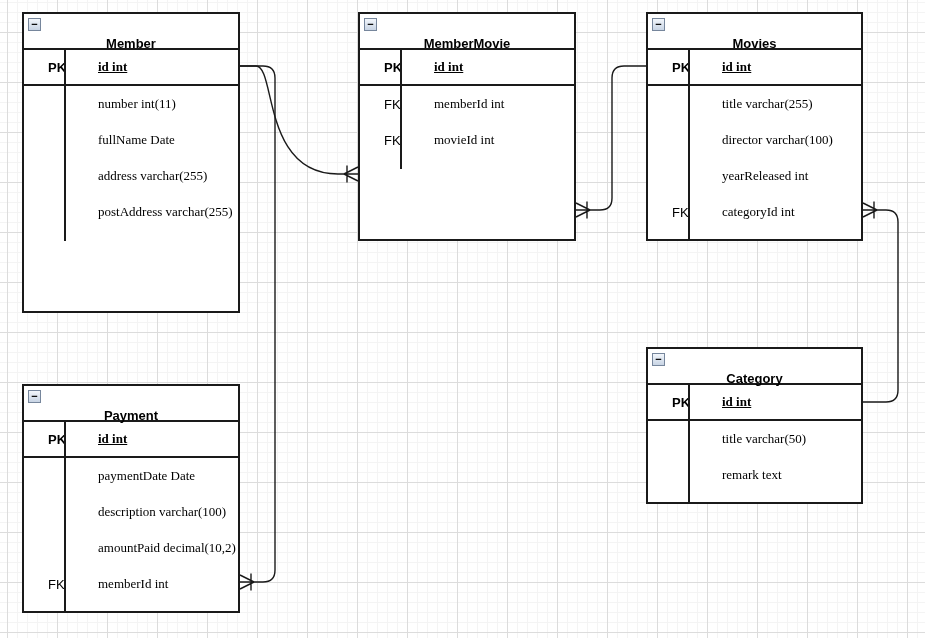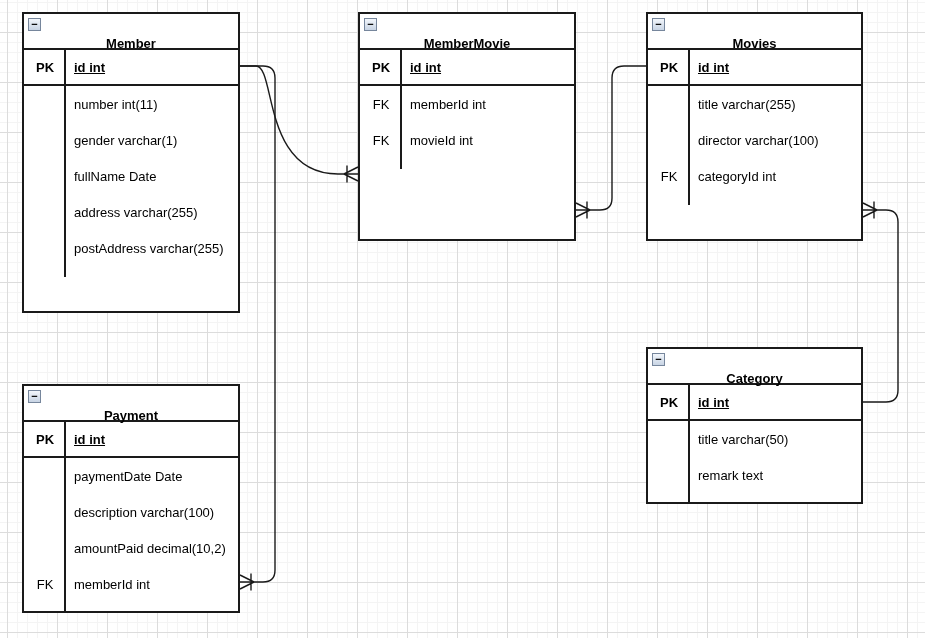--- a/index.html
+++ b/index.html
@@ -33,23 +33,23 @@
     font-size:11px;line-height:10px;text-align:center;color:#000;
     font-weight:bold;
   }
   .t-lower{position:relative;}
   .t-lower::before{
     content:"";position:absolute;left:40px;top:0;bottom:0;width:2px;
     background:#1a1a1a;
   }
   .t-row{display:flex;height:36px;align-items:center;font-size:13px;}
   .t-row.pk-row{height:34px;border-bottom:2px solid #1a1a1a;}
-  .cell-key{width:42px;flex:0 0 42px;text-align:center;}
+  .cell-key{width:42px;flex:0 0 42px;text-align:left;margin-left:24px;}
   .pk-row .cell-key{font-weight:bold;}
-  .cell-field{padding-left:8px;white-space:nowrap;}
+  .cell-field{padding-left:8px;white-space:nowrap;font-family:Liberation Serif, serif;}
   .pk-row .cell-field{font-weight:bold;text-decoration:underline;}
   .t-pad{height:11px;}
 </style>
 </head>
 <body>
 
 <svg class="edges" viewBox="0 0 925 638">
 
   <g>
     <path d="M240,66 L256,66 C276,66 262,174 338,174 L344,174"></path>
@@ -81,24 +81,20 @@
     <div class="t-row pk-row">
       <span class="cell-key">PK</span>
       <span class="cell-field">id int</span>
     </div>
     <div class="t-row">
       <span class="cell-key"></span>
       <span class="cell-field">number int(11)</span>
     </div>
     <div class="t-row">
       <span class="cell-key"></span>
-      <span class="cell-field">gender varchar(1)</span>
-    </div>
-    <div class="t-row">
-      <span class="cell-key"></span>
       <span class="cell-field">fullName Date</span>
     </div>
     <div class="t-row">
       <span class="cell-key"></span>
       <span class="cell-field">address varchar(255)</span>
     </div>
     <div class="t-row">
       <span class="cell-key"></span>
       <span class="cell-field">postAddress varchar(255)</span>
     </div>
@@ -140,20 +136,24 @@
     </div>
     <div class="t-row">
       <span class="cell-key"></span>
       <span class="cell-field">title varchar(255)</span>
     </div>
     <div class="t-row">
       <span class="cell-key"></span>
       <span class="cell-field">director varchar(100)</span>
     </div>
     <div class="t-row">
+      <span class="cell-key"></span>
+      <span class="cell-field">yearReleased int</span>
+    </div>
+    <div class="t-row">
       <span class="cell-key">FK</span>
       <span class="cell-field">categoryId int</span>
     </div>
     <div class="t-pad"></div>
   </div>
 </div>
 
 <div class="entity" style="left:22px;top:384px;width:218px;height:229px;">
   <div class="t-header">
     <span class="collapse">−</span>

